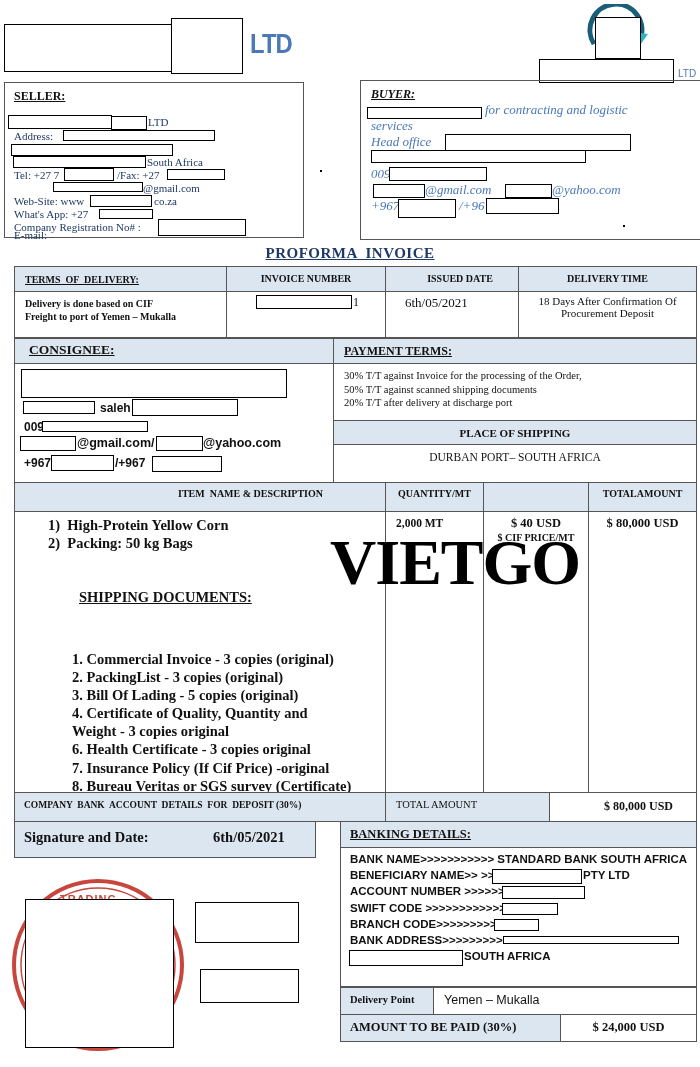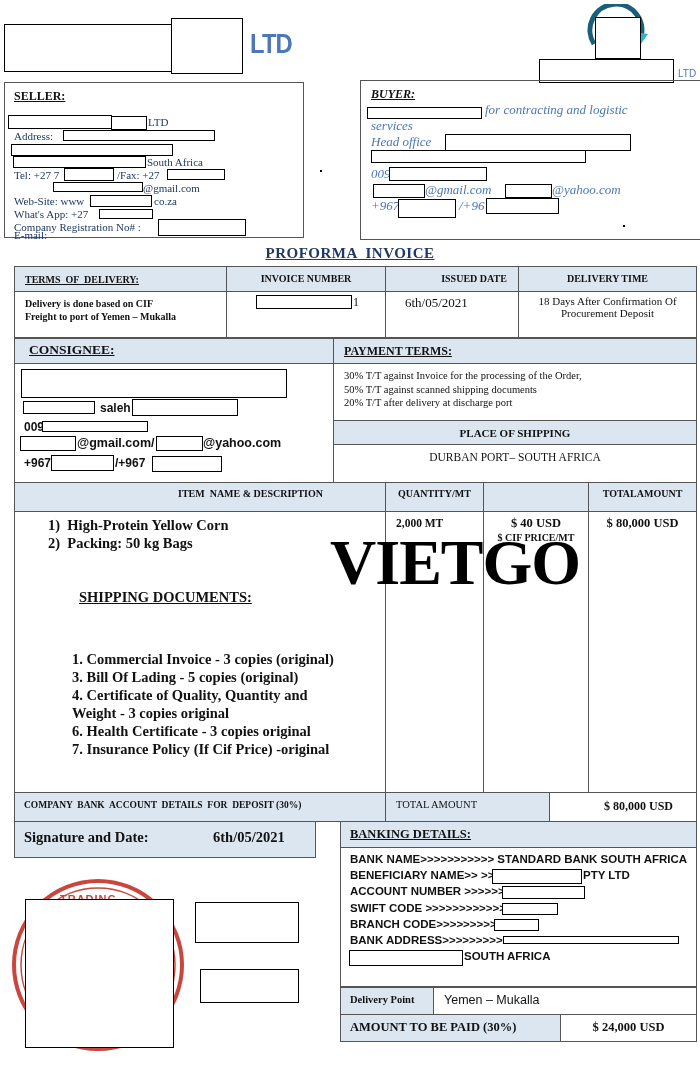--- a/index.html
+++ b/index.html
@@ -87,21 +87,21 @@
 </div>
 
 <div class="abs b u ctr" style="left:200px;top:245px;width:300px;font-size:15px;color:#1f3864;white-space:pre;letter-spacing:0.5px;">PROFORMA  INVOICE</div>
 
 <div class="cell hdr-bg" style="left:14px;top:266px;width:213px;height:26px;"></div>
 <div class="cell hdr-bg" style="left:226px;top:266px;width:160px;height:26px;"></div>
 <div class="cell hdr-bg" style="left:385px;top:266px;width:134px;height:26px;"></div>
 <div class="cell hdr-bg" style="left:518px;top:266px;width:179px;height:26px;"></div>
 <div class="abs b u small" style="left:25px;top:274px;white-space:pre;">TERMS  OF  DELIVERY:</div>
 <div class="abs b small ctr" style="left:226px;top:273px;width:160px;">INVOICE NUMBER</div>
-<div class="abs b small ctr" style="left:399px;top:273px;width:134px;padding-left:16px;">ISSUED DATE</div>
+<div class="abs b small ctr" style="left:385px;top:273px;width:134px;padding-left:16px;">ISSUED DATE</div>
 <div class="abs b small ctr" style="left:518px;top:273px;width:179px;">DELIVERY TIME</div>
 
 <div class="cell" style="left:14px;top:291px;width:213px;height:47px;"></div>
 <div class="cell" style="left:226px;top:291px;width:160px;height:47px;"></div>
 <div class="cell" style="left:385px;top:291px;width:134px;height:47px;"></div>
 <div class="cell" style="left:518px;top:291px;width:179px;height:47px;"></div>
 <div class="abs b small" style="left:25px;top:298px;">Delivery is done based on CIF</div>
 <div class="abs b small" style="left:25px;top:311px;">Freight to port of Yemen – Mukalla</div>
 <div class="redact" style="left:256px;top:295px;width:96px;height:14px;"></div>
 <div class="abs" style="left:353px;top:295px;font-size:12px;">1</div>
@@ -162,25 +162,27 @@
 <div class="abs b" style="left:48px;top:535px;font-size:14.5px;white-space:nowrap;">
   <span>2)</span>&nbsp;&nbsp;<span>Packing: 50 kg Bags</span>
 </div>
 <div class="abs b" style="left:396px;top:517px;font-size:11.5px;">2,000 MT</div>
 <div class="abs b ctr" style="left:483px;top:516px;width:106px;font-size:12.5px;">$ 40 USD</div>
 <div class="abs b ctr" style="left:588px;top:516px;width:109px;font-size:12.5px;">$ 80,000 USD</div>
 
 <div class="abs b u" style="left:79px;top:589px;font-size:14.5px;">SHIPPING DOCUMENTS:</div>
 <div class="doclist">
   <div>1. Commercial Invoice - 3 copies (original)</div>
+  <div>2. PackingList - 3 copies (original)</div>
   <div>3. Bill Of Lading - 5 copies (original)</div>
   <div>4. Certificate of Quality, Quantity and</div>
   <div>Weight - 3 copies original</div>
   <div>6. Health Certificate - 3 copies original</div>
   <div>7. Insurance Policy (If Cif Price) -original</div>
+  <div>8. Bureau Veritas or SGS survey (Certificate)</div>
 </div>
 
 <div class="abs b" style="left:330px;top:528px;font-size:64px;line-height:70px;color:#000;letter-spacing:-1px;">VIETGO</div>
 
 <div class="cell hdr-bg" style="left:14px;top:792px;width:372px;height:30px;"></div>
 <div class="abs b" style="left:24px;top:800px;font-size:9.5px;white-space:pre;">COMPANY  BANK  ACCOUNT  DETAILS  FOR  DEPOSIT (30%)</div>
 <div class="cell hdr-bg" style="left:385px;top:792px;width:165px;height:30px;"></div>
 <div class="abs" style="left:396px;top:799px;font-size:10.5px;">TOTAL AMOUNT</div>
 <div class="cell" style="left:549px;top:792px;width:148px;height:30px;"></div>
 <div class="abs b" style="left:604px;top:799px;font-size:12px;">$ 80,000 USD</div>

